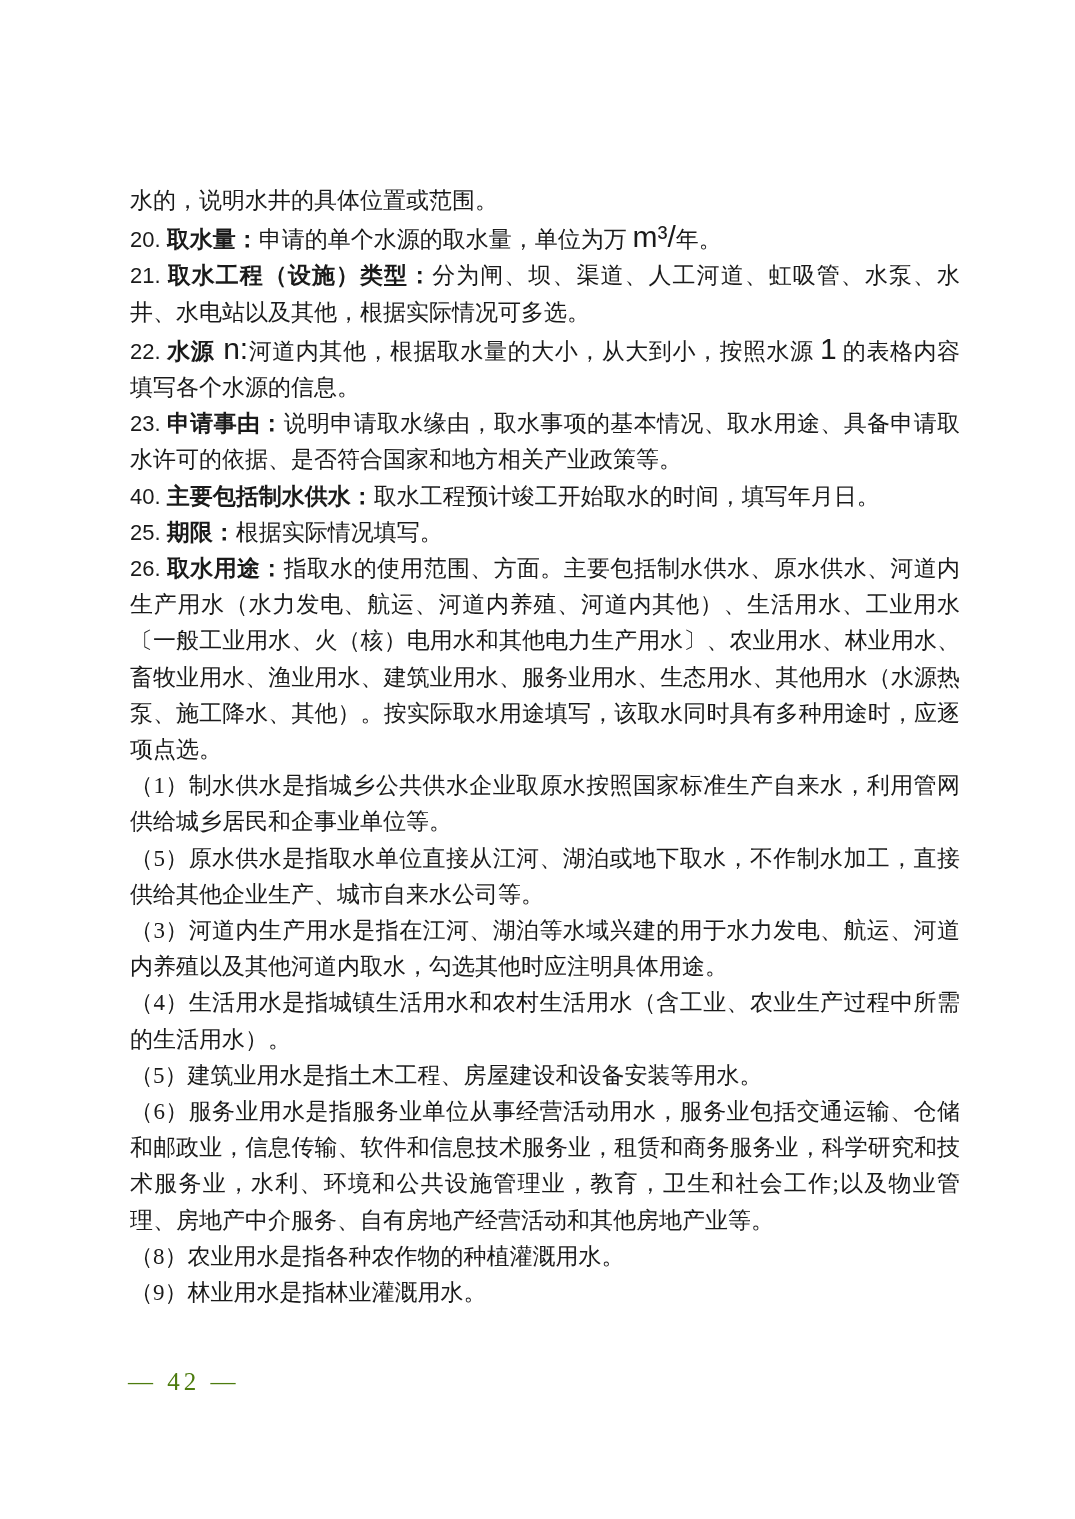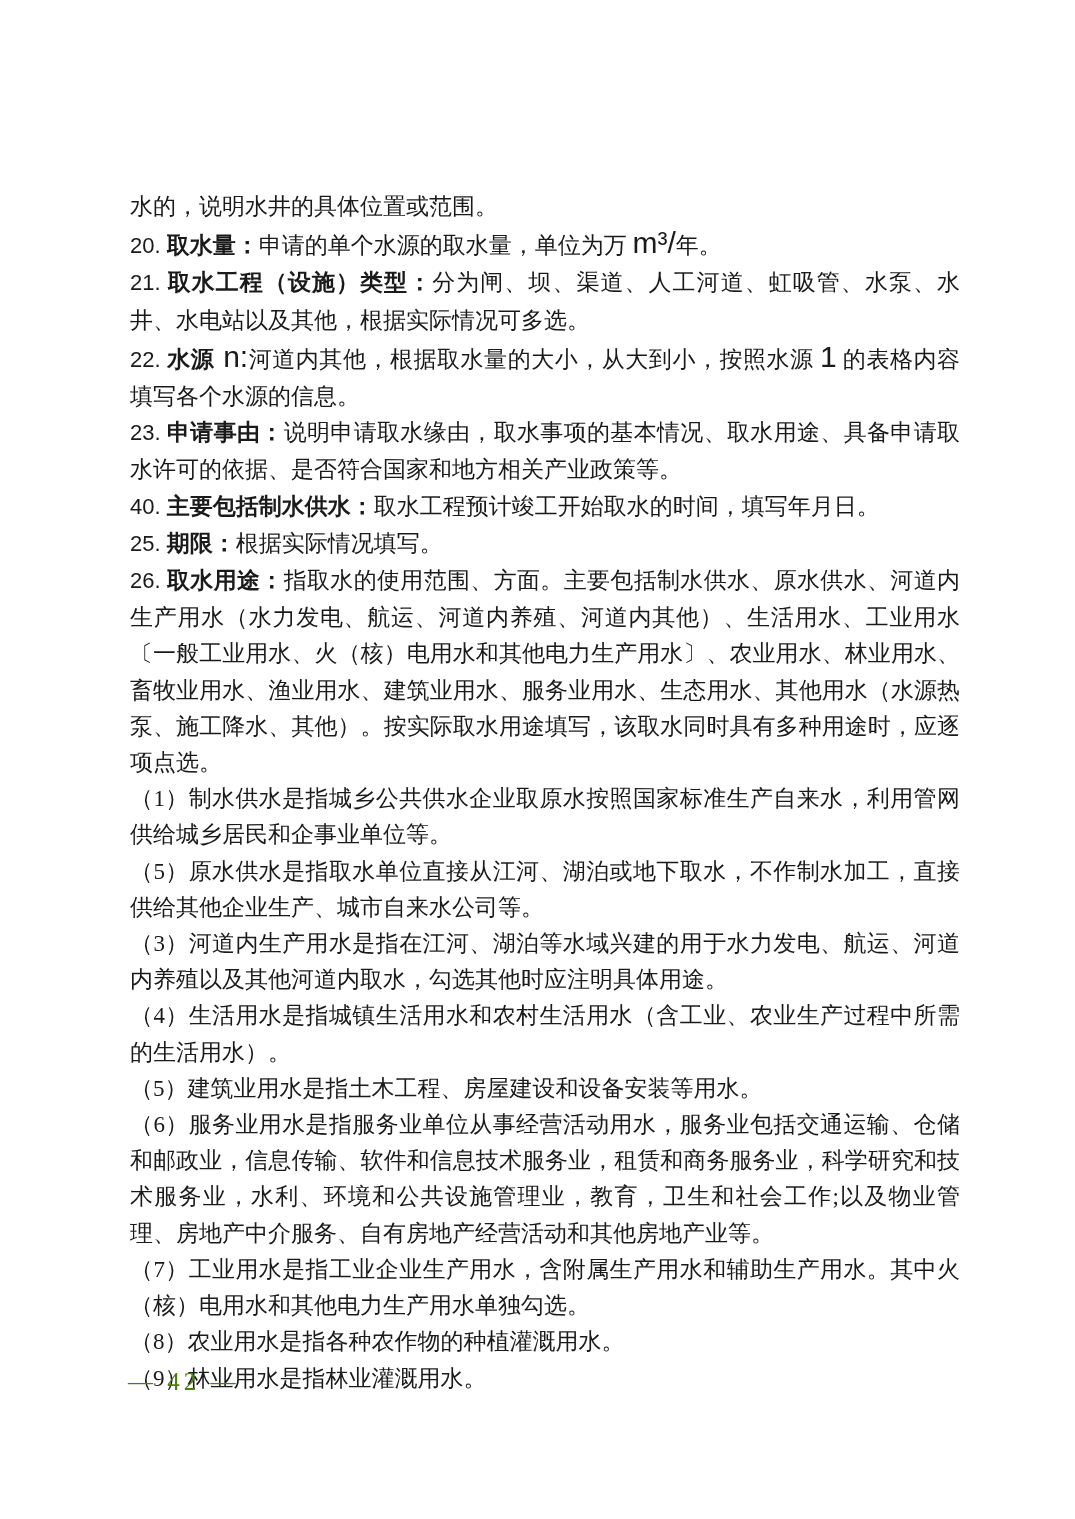--- a/index.html
+++ b/index.html
@@ -12,42 +12,42 @@
     width: 1075px;
     height: 1519px;
     background: #ffffff;
     color: #1a1a1a;
     font-family: "Liberation Serif", "DejaVu Serif", serif;
     overflow: hidden;
   }
   .text-block {
     position: absolute;
     left: 130px;
-    top: 189px;
+    top: 183px;
     width: 830px;
     font-size: 23px;
     line-height: 36.2px;
     text-align: justify;
   }
   p.para {
     margin: 0;
     padding: 0;
     text-justify: inter-ideograph;
   }
   .num {
     font-family: Liberation Sans, sans-serif;
     font-size: 22px;
   }
   .latin {
     font-family: "Liberation Sans", "DejaVu Sans", sans-serif;
     font-size: 30px;
   }
   .bold {
     font-weight: bold;
-    font-family: Liberation Mono, monospace;
+    font-family: Liberation Serif, serif;
     margin-top: 24px;
   }
   .footer {
     position: absolute;
     left: 128px;
     top: 1368px;
     font-size: 25px;
     letter-spacing: 4px;
     color: #4d7c0f;
     font-family: "Liberation Serif", "DejaVu Serif", serif;
@@ -65,18 +65,17 @@
       <p class="para"><span class="num">23. </span><span class="bold">申请事由：</span><span>说明申请取水缘由，取水事项的基本情况、取水用途、具备申请取水许可的依据、是否符合国家和地方相关产业政策等。</span></p>
       <p class="para"><span class="num">40. </span><span class="bold">主要包括制水供水：</span><span>取水工程预计竣工开始取水的时间，填写年月日。</span></p>
       <p class="para"><span class="num">25. </span><span class="bold">期限：</span><span>根据实际情况填写。</span></p>
       <p class="para"><span class="num">26. </span><span class="bold">取水用途：</span><span>指取水的使用范围、方面。主要包括制水供水、原水供水、河道内生产用水（水力发电、航运、河道内养殖、河道内其他）、生活用水、工业用水〔一般工业用水、火（核）电用水和其他电力生产用水〕、农业用水、林业用水、畜牧业用水、渔业用水、建筑业用水、服务业用水、生态用水、其他用水（水源热泵、施工降水、其他）。按实际取水用途填写，该取水同时具有多种用途时，应逐项点选。</span></p>
       <p class="para"><span>（1）制水供水是指城乡公共供水企业取原水按照国家标准生产自来水，利用管网供给城乡居民和企事业单位等。</span></p>
       <p class="para"><span>（5）原水供水是指取水单位直接从江河、湖泊或地下取水，不作制水加工，直接供给其他企业生产、城市自来水公司等。</span></p>
       <p class="para"><span>（3）河道内生产用水是指在江河、湖泊等水域兴建的用于水力发电、航运、河道内养殖以及其他河道内取水，勾选其他时应注明具体用途。</span></p>
       <p class="para"><span>（4）生活用水是指城镇生活用水和农村生活用水（含工业、农业生产过程中所需的生活用水）。</span></p>
       <p class="para"><span>（5）建筑业用水是指土木工程、房屋建设和设备安装等用水。</span></p>
       <p class="para"><span>（6）服务业用水是指服务业单位从事经营活动用水，服务业包括交通运输、仓储和邮政业，信息传输、软件和信息技术服务业，租赁和商务服务业，科学研究和技术服务业，水利、环境和公共设施管理业，教育，卫生和社会工作;以及物业管理、房地产中介服务、自有房地产经营活动和其他房地产业等。</span></p>
-      <p class="para"><span>（7）工业用水是指工业企业生产用水，含附属生产用水和辅助生产用水。其中火（核）电用水和其他电力生产用水单独勾选。</span></p>
       <p class="para"><span>（8）农业用水是指各种农作物的种植灌溉用水。</span></p>
       <p class="para"><span>（9）林业用水是指林业灌溉用水。</span></p>
     </div>
   <div class="footer">— 42 —</div>
 </div>
 
 </body></html>

